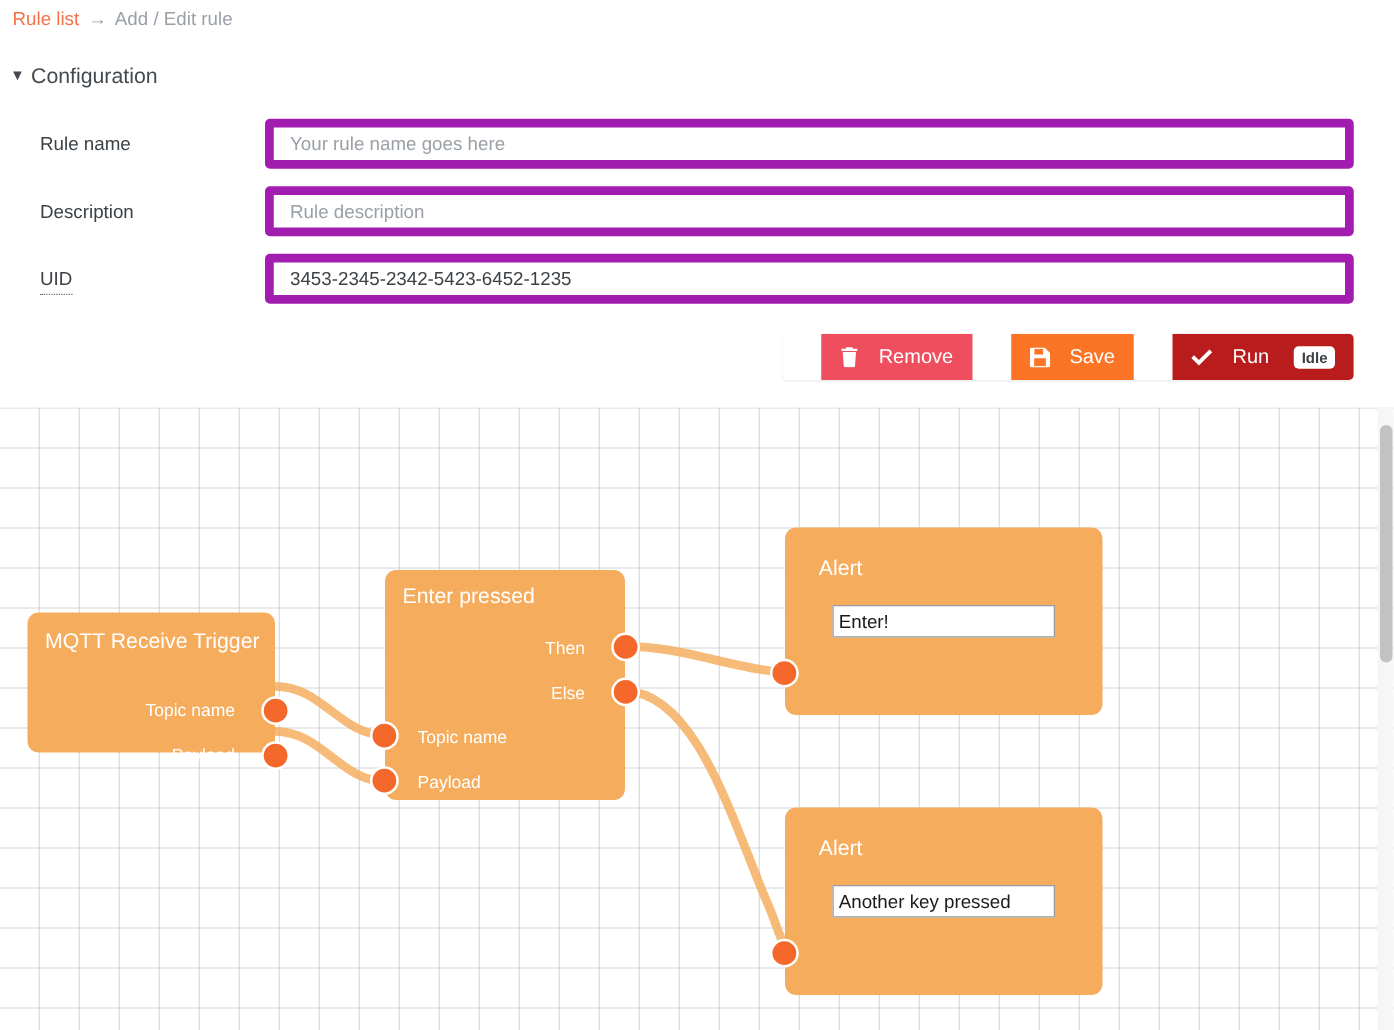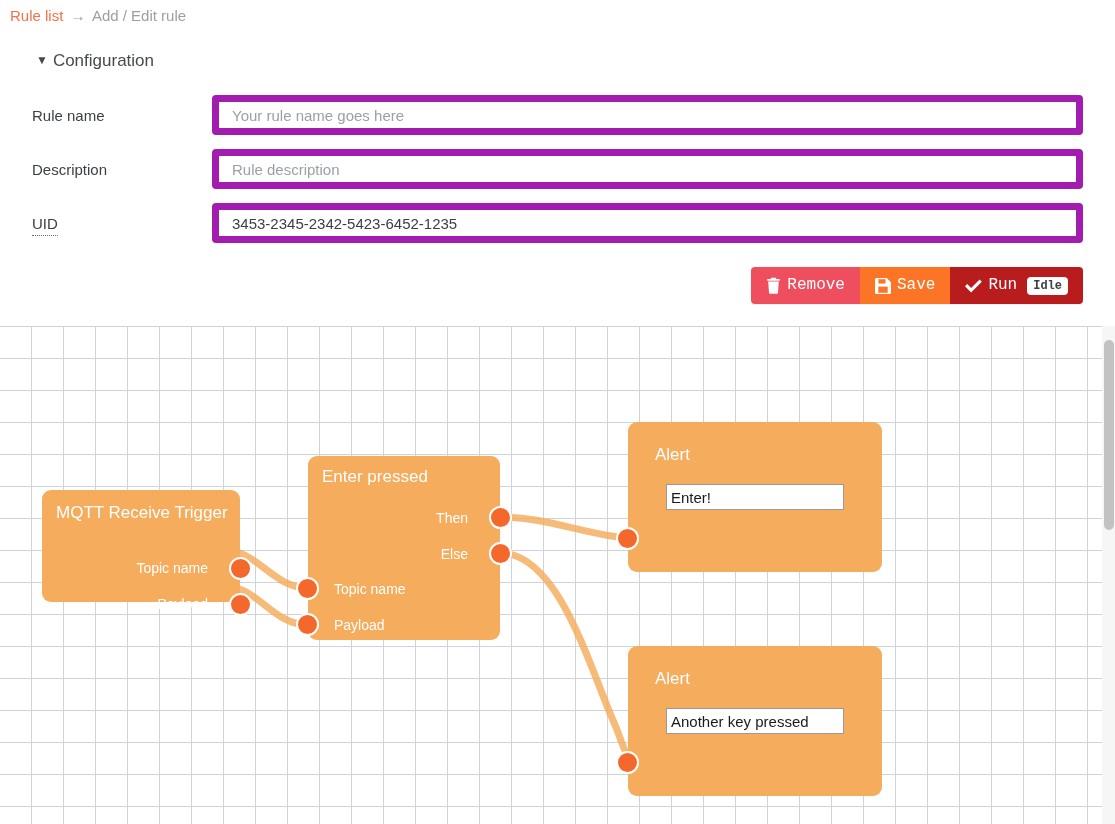--- a/index.html
+++ b/index.html
@@ -25,21 +25,20 @@
   .breadcrumb .crumb-sep { color: #9aa0a6; margin: 0 3px; }
   .breadcrumb .crumb-current { color: #9aa0a6; }
 
   
   .config-header {
     position: absolute; left: 8px; top: 48px;
     font-size: 17px; line-height: 24px;
     color: #444a4f;
     cursor: pointer;
     white-space: nowrap;
-    margin-left: 28px;
   }
   .config-header .caret {
     display: inline-block;
     font-size: 12px;
     margin-right: 5px;
     vertical-align: 2px;
     color: #444a4f;
   }
 
   
@@ -70,29 +69,30 @@
 
   
   .actions {
     position: absolute; right: 32px; top: 267px;
     display: flex;
     border-radius: 4px;
     overflow: hidden;
     box-shadow: 0 1px 1px rgba(0,0,0,0.06);
   }
   .btn {
-    display: flex; align-items: center; gap: 6px;
+    display: flex; align-items: center; gap: 16px;
     border: none;
     padding: 8px 15px;
-    font-family: Liberation Mono, monospace;
+    font-family: Liberation Sans, sans-serif;
     font-size: 16px;
     color: #ffffff;
     cursor: pointer;
     line-height: 21px;
     white-space: nowrap;
+    margin-left: 31px;
   }
   .btn-remove { background: #ef4e5e; }
   .btn-save   { background: #fc7526; }
   .btn-run    { background: #b91c1c; }
   .btn .glyph { display: inline-flex; align-items: center; }
   .badge-idle {
     background: #ffffff;
     color: #3c4146;
     font-size: 12px;
     font-weight: bold;
@@ -243,21 +243,21 @@
 
     <svg class="edges">
       <g fill="none" stroke="#f5ac5c" stroke-width="7" stroke-linecap="round" opacity="0.82">
         <path d="M 220,223 C 258,223 272,262 308,262"></path>
         <path d="M 220,259 C 258,259 272,299 308,299"></path>
         <path d="M 500,191 C 552,191 592,213 648,213"></path>
         <path d="M 500,227 C 556,227 586,330 612,392 C 628,427 622,437 648,437"></path>
       </g>
     </svg>
 
-    <div class="node" style="left:22px; top:164px; width:198px; height:112px;margin-left:20px;">
+    <div class="node" style="left:22px; top:164px; width:198px; height:112px;">
       <div class="node-title" style="left:14px; top:12px;">MQTT Receive Trigger</div>
       <div class="port-label right" style="right:32px; top:69px;">Topic name</div>
       <div class="port" style="right:-12px; top:67px;"></div>
       <div class="port-label right" style="right:32px; top:105px;">Payload</div>
       <div class="port" style="right:-12px; top:103px;"></div>
     </div>
 
     <div class="node" style="left:308px; top:130px; width:192px; height:184px;">
       <div class="node-title" style="left:14px; top:10px;">Enter pressed</div>
 

